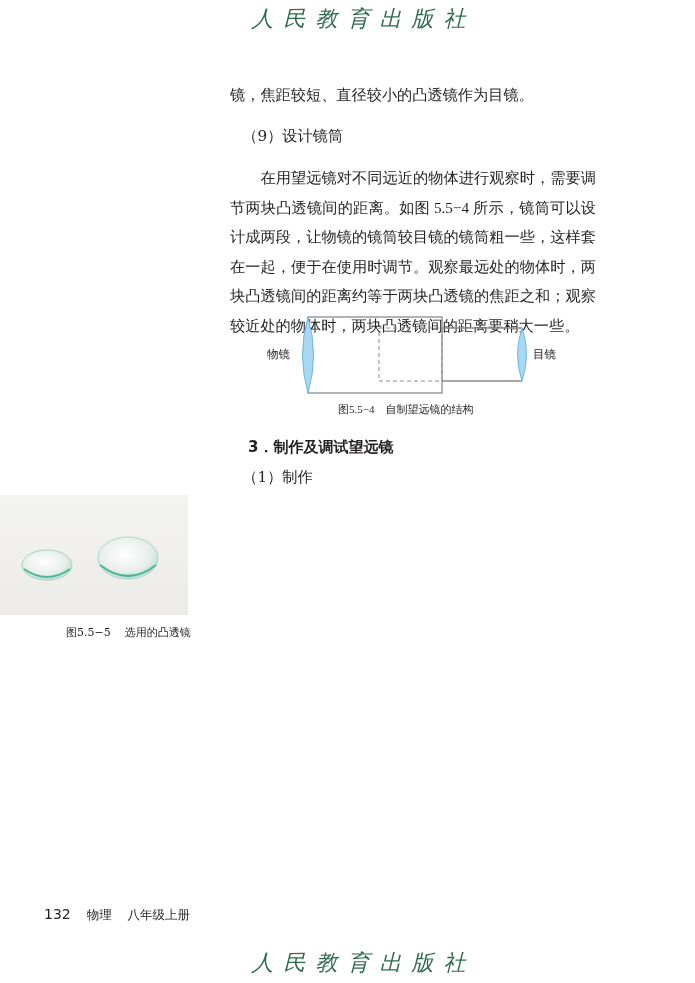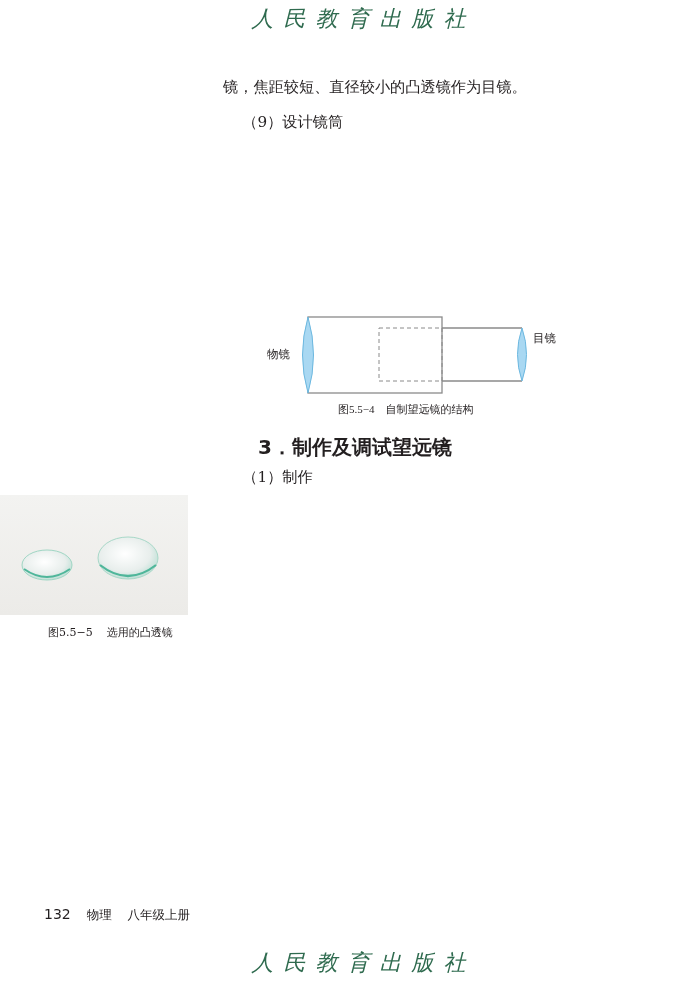--- a/index.html
+++ b/index.html
@@ -13,26 +13,26 @@
     position: absolute; left: 16px; width: 695px; text-align: center;
     font-family: "DejaVu Serif", serif; font-style: italic;
     color: #2f6b4f; font-size: 22px; letter-spacing: 10px;
   }
   .publisher.top { top: 4px; }
   .publisher.bottom { top: 948px; }
   .text-col {
     position: absolute; left: 218px; width: 390px;
     font-size: 15.2px; line-height: 29.5px;
   }
-  .para { margin: 5px; text-indent: 2em; text-align: justify; text-align-last: left; }
+  .para { margin: 12px; text-indent: 2em; text-align: justify; text-align-last: left; font-family: Liberation Serif, serif; }
   .para.no-indent { text-indent: 0; }
   .sub-heading { margin: 0; text-indent: 1.6em; }
   .heading {
     margin: 0; text-indent: 2em; font-weight: bold;
-    font-family: "DejaVu Sans", sans-serif; font-size: 20px;
+    font-family: "DejaVu Sans", sans-serif; font-size: 15px;
   }
   .figure1 { position: absolute; left: 255px; top: 305px; width: 330px; height: 120px; text-align: right; }
   .fig-label {
     position: absolute; font-size: 11.5px; color: #231f20;
     font-family: "DejaVu Sans", sans-serif;
   }
   .fig-caption {
     position: absolute; font-size: 11px; color: #231f20;
     font-family: "DejaVu Serif", serif; white-space: pre;
   }
@@ -46,33 +46,34 @@
   }
 </style>
 </head>
 <body>
 
 <div class="publisher top">人民教育出版社</div>
 
 <div class="text-col" style="top:68px;">
   <p class="para no-indent">镜，焦距较短、直径较小的凸透镜作为目镜。</p>
   <p class="sub-heading">（9）设计镜筒</p>
+  <p class="para">在用望远镜对不同远近的物体进行观察时，需要调节两块凸透镜间的距离。如图 5.5−4 所示，镜筒可以设计成两段，让物镜的镜筒较目镜的镜筒粗一些，这样套在一起，便于在使用时调节。观察最远处的物体时，两块凸透镜间的距离约等于两块凸透镜的焦距之和；观察较近处的物体时，两块凸透镜间的距离要稍大一些。</p>
 </div>
 
 <div class="figure1">
   <svg width="330" height="120" viewBox="0 0 330 120">
     <rect x="53" y="12" width="134" height="76" fill="none" stroke="#8a8a8a" stroke-width="1.3"></rect>
     <rect x="124" y="23" width="63" height="53" fill="none" stroke="#8a8a8a" stroke-width="1" stroke-dasharray="4,3"></rect>
     <line x1="187" y1="23" x2="267" y2="23" stroke="#8a8a8a" stroke-width="1.3"></line>
     <line x1="187" y1="76" x2="267" y2="76" stroke="#8a8a8a" stroke-width="1.3"></line>
     <path d="M53 12 Q42 50 53 88 Q64 50 53 12 Z" fill="#a9d8f2" stroke="#6cb8e0" stroke-width="1"></path>
     <path d="M267 23 Q258 49.5 267 76 Q276 49.5 267 23 Z" fill="#a9d8f2" stroke="#6cb8e0" stroke-width="1"></path>
   </svg>
   <span class="fig-label" style="left:12px; top:42px;">物镜</span>
-  <span class="fig-label" style="left:278px; top:26px;">目镜</span>
+  <span class="fig-label" style="left:278px; top:42px;">目镜</span>
   <span class="fig-caption" style="left:83px; top:97px;font-family:Liberation Serif, serif;">图5.5−4    自制望远镜的结构</span>
 </div>
 
 <div class="text-col" style="top:433px;">
   <p class="heading">3．制作及调试望远镜</p>
   <p class="sub-heading">（1）制作</p>
 </div>
 
 <div class="photo">
   <svg width="188" height="120" viewBox="0 0 188 120">
@@ -82,17 +83,17 @@
         <stop offset="70%" stop-color="#e8eeec"></stop>
         <stop offset="100%" stop-color="#bfe0d6"></stop>
       </radialGradient>
     </defs>
     <ellipse cx="47" cy="70" rx="25" ry="15" fill="url(#g1)" stroke="#9fd6c4" stroke-width="1"></ellipse>
     <path d="M24 74 Q47 90 70 74" fill="none" stroke="#4fb69a" stroke-width="2"></path>
     <ellipse cx="128" cy="63" rx="30" ry="21" fill="url(#g1)" stroke="#a8d8c8" stroke-width="1"></ellipse>
     <path d="M100 70 Q128 92 156 70" fill="none" stroke="#4fb69a" stroke-width="2.2"></path>
   </svg>
 </div>
-<span class="fig-caption" style="left:48px; top:625px;">图5.5−5    选用的凸透镜</span>
+<span class="fig-caption" style="left:66px; top:625px;">图5.5−5    选用的凸透镜</span>
 
 <div class="footer"><span style="font-size:14px;">132</span>    <span>物理</span>    <span>八年级上册</span></div>
 
 <div class="publisher bottom">人民教育出版社</div>
 
 </body></html>

